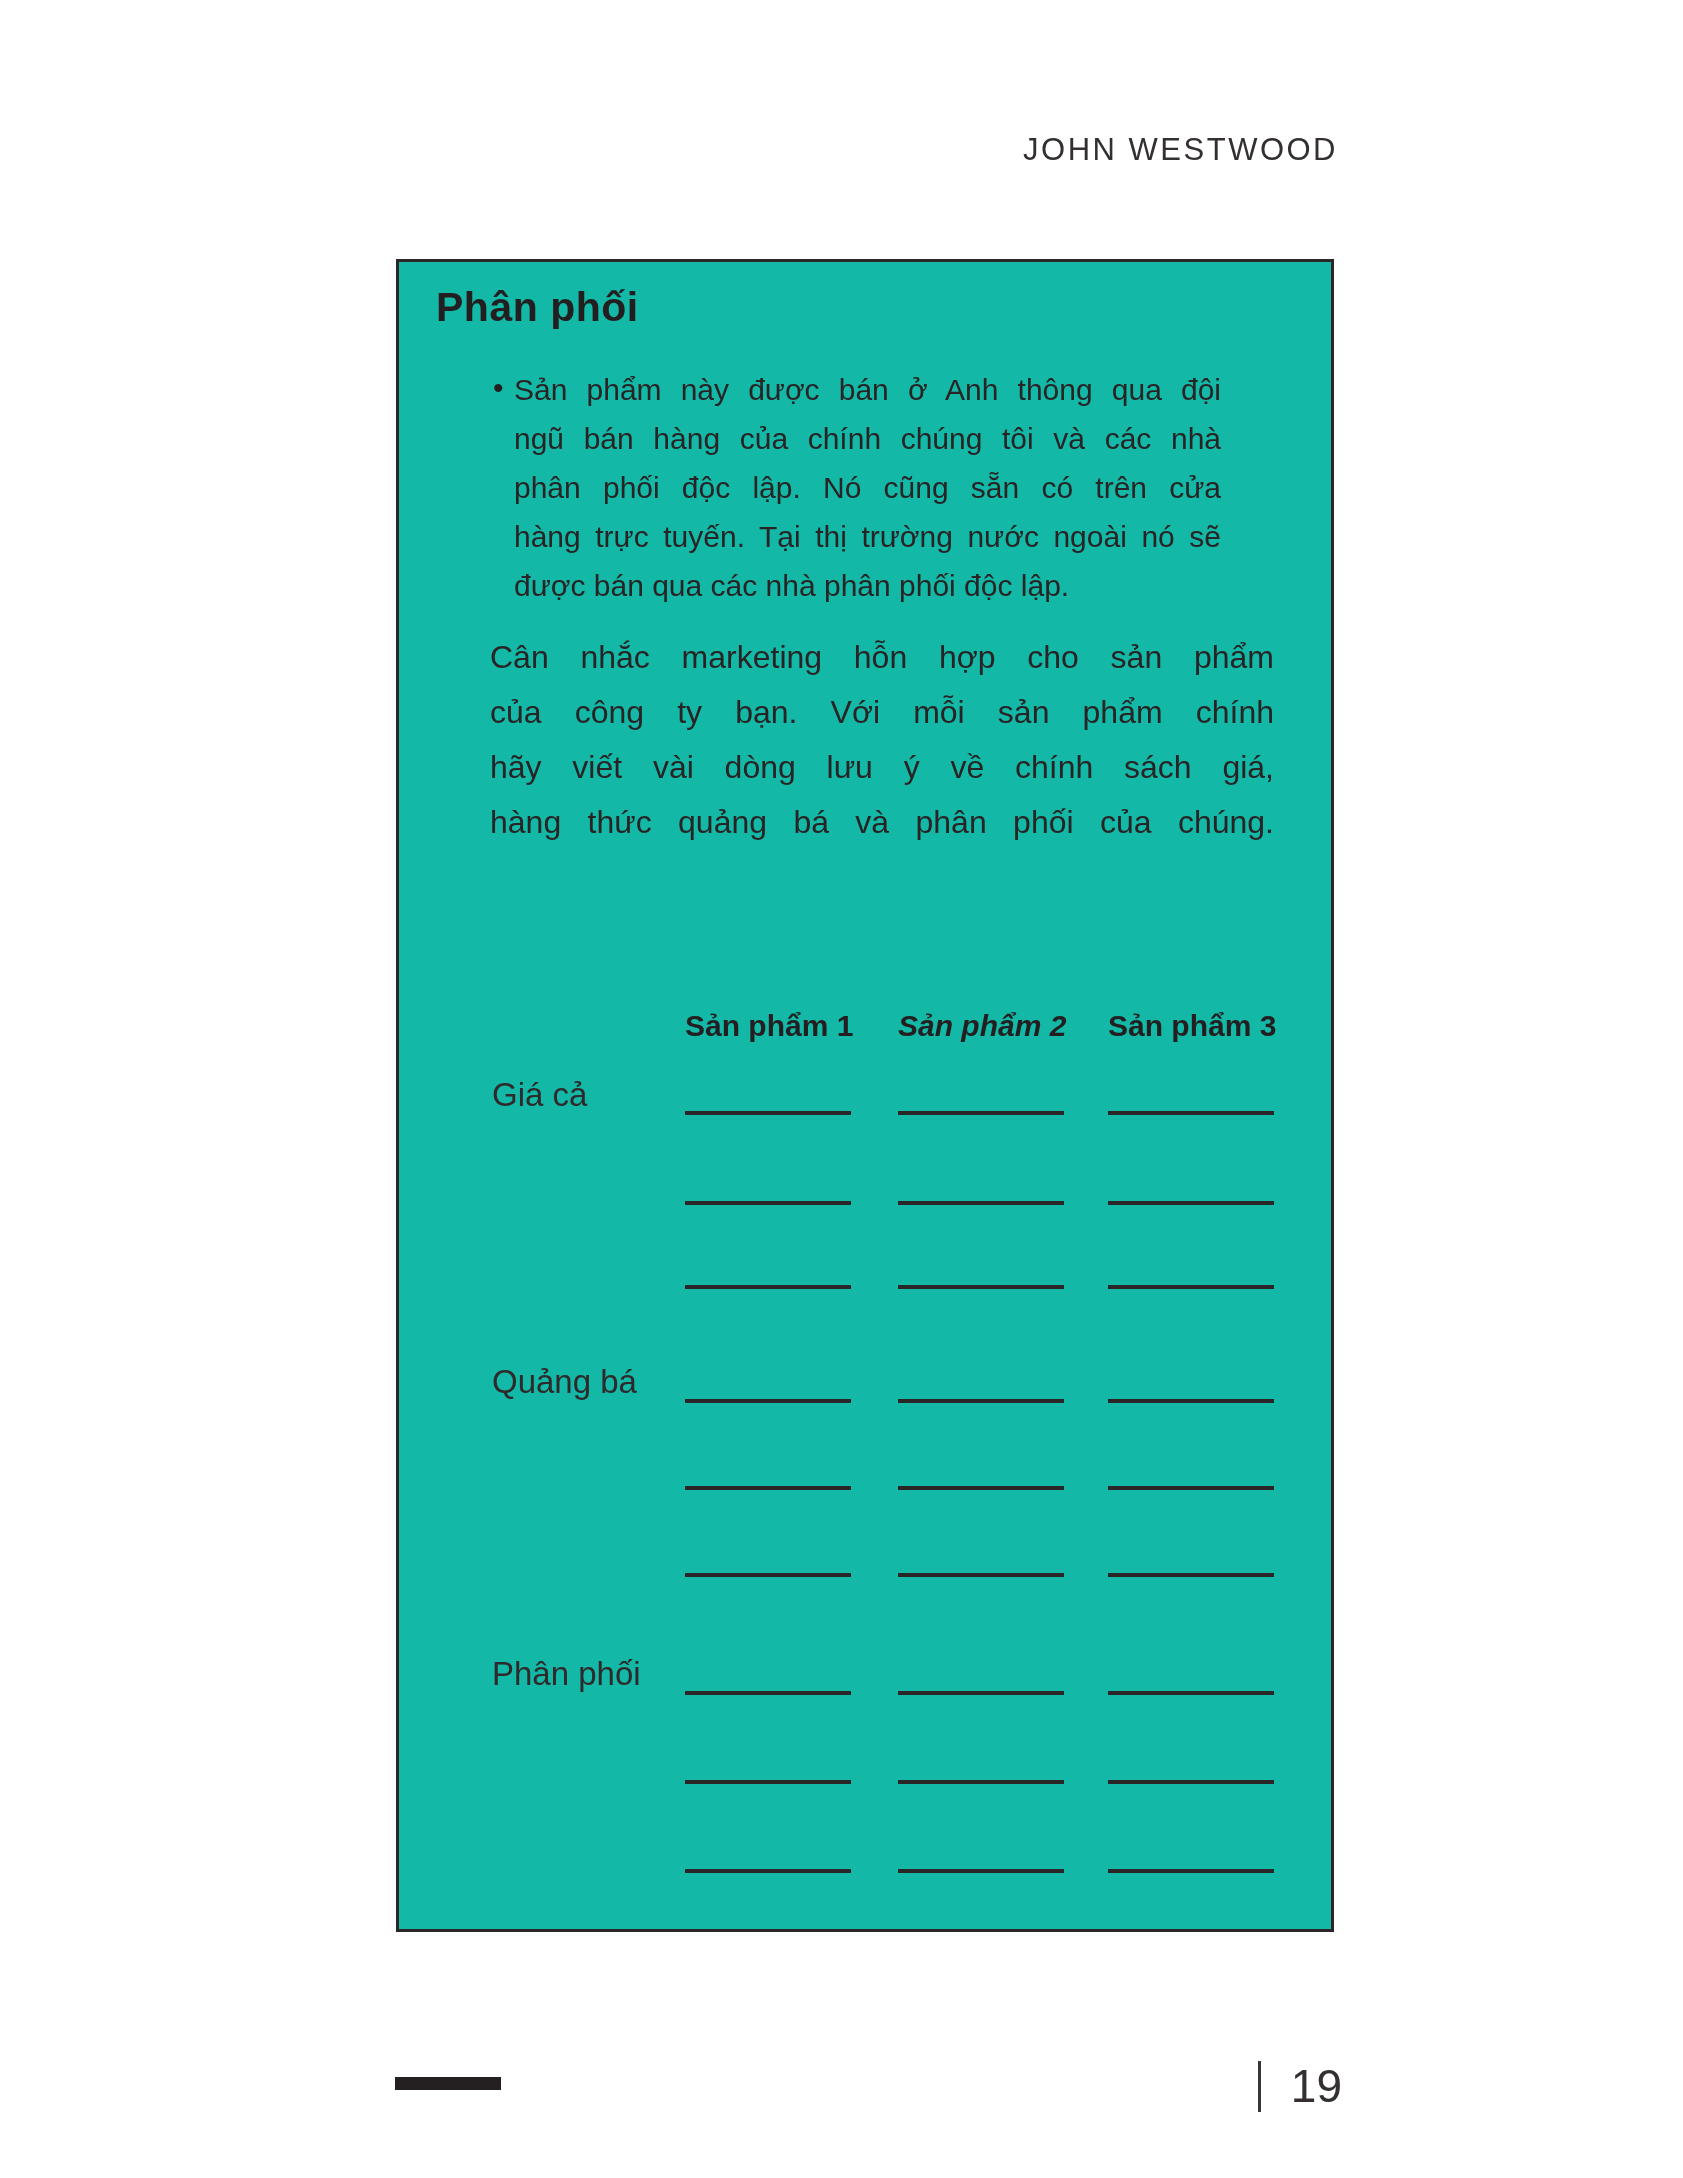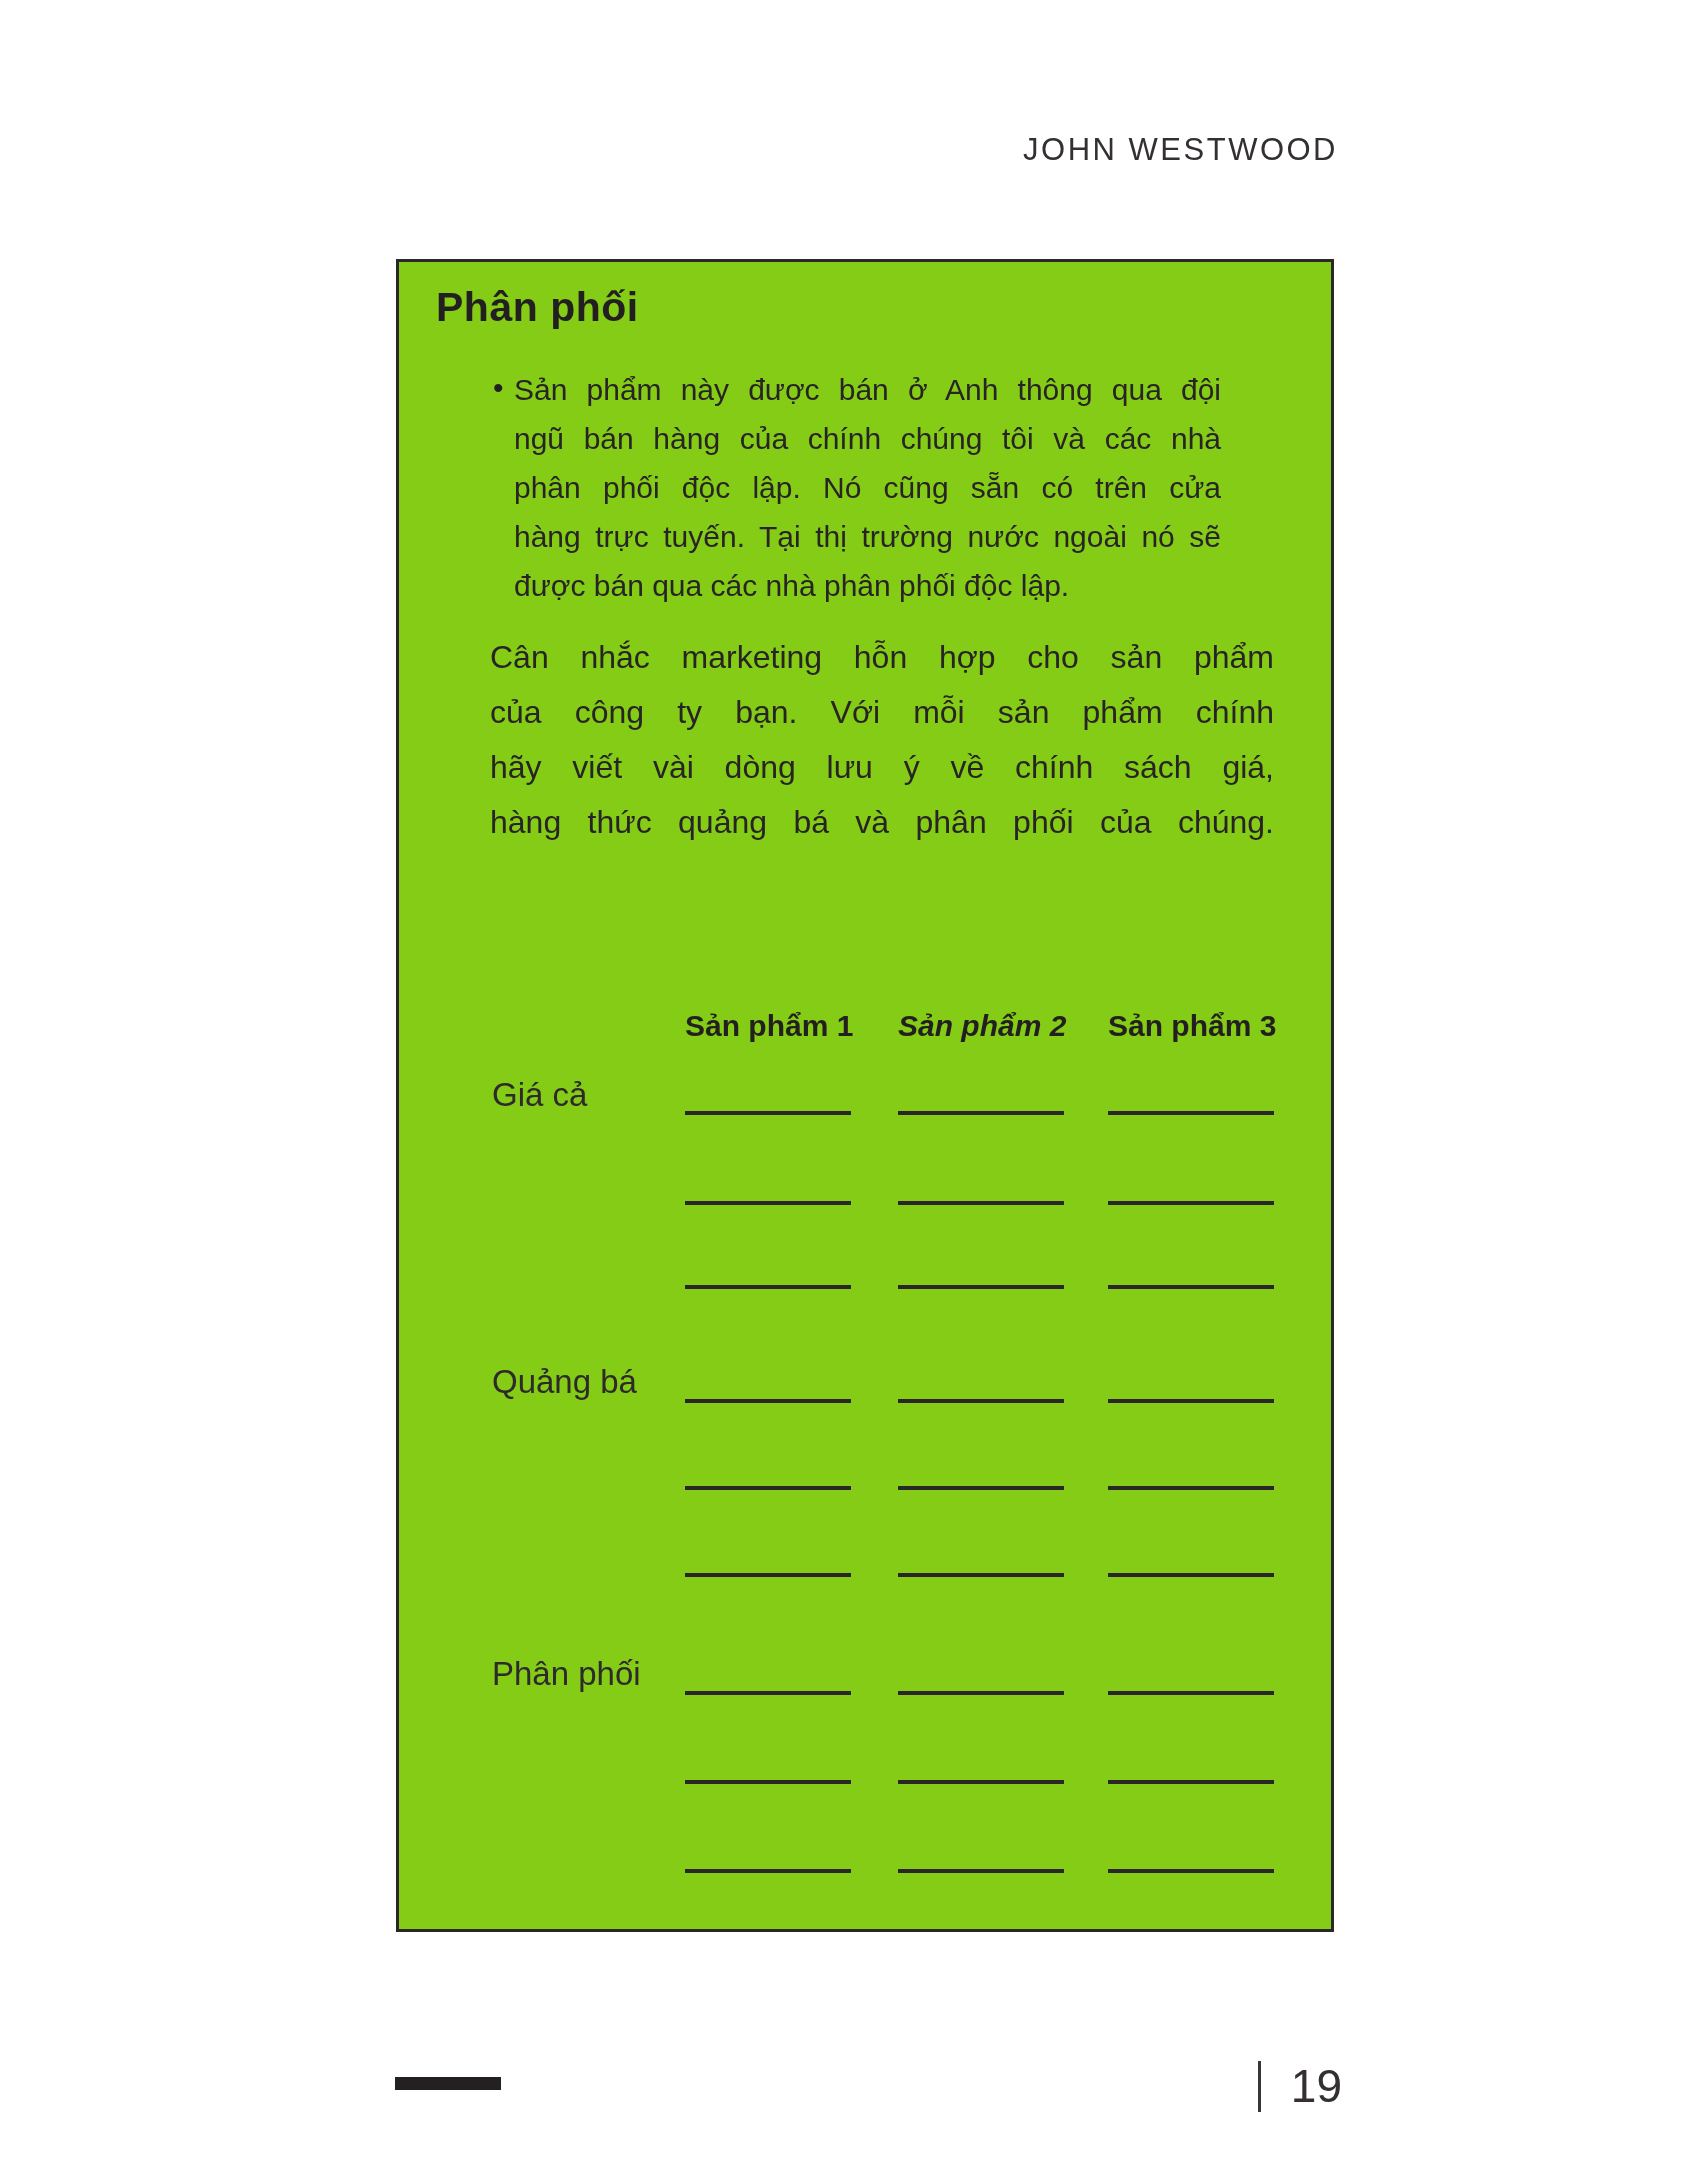--- a/index.html
+++ b/index.html
@@ -19,21 +19,21 @@
     font-size:31px;font-weight:300;letter-spacing:2.5px;
     color:#343031;
   }
 
   
   .worksheet-box{
     position:absolute;left:396px;top:259px;
     width:938px;height:1673px;
     border:3px solid #2b2728;
     box-sizing:border-box;
-    background:#84cc16;
+    background:#14b8a6;
   }
   .box-title{
     position:absolute;left:37px;top:22px;
     font-size:41px;font-weight:700;color:#231f20;
     letter-spacing:0.5px;
   }
 
   
   .bullet-para{
     position:absolute;left:0;top:103px;width:881px;

